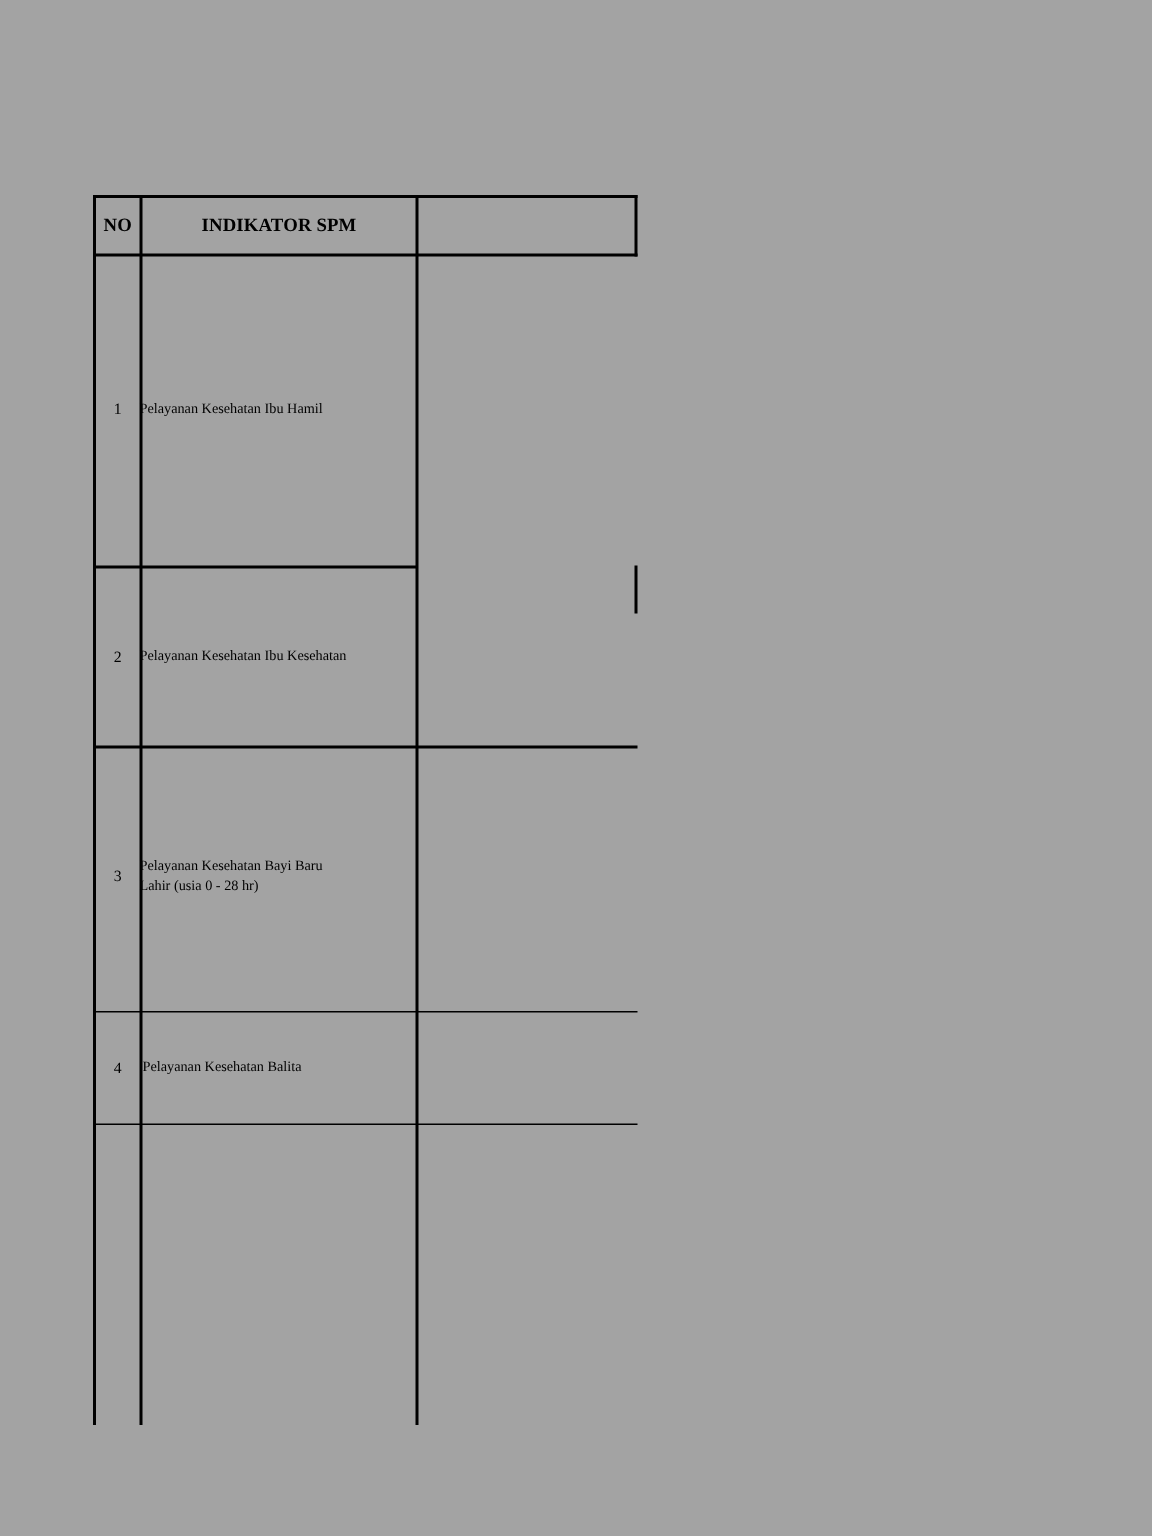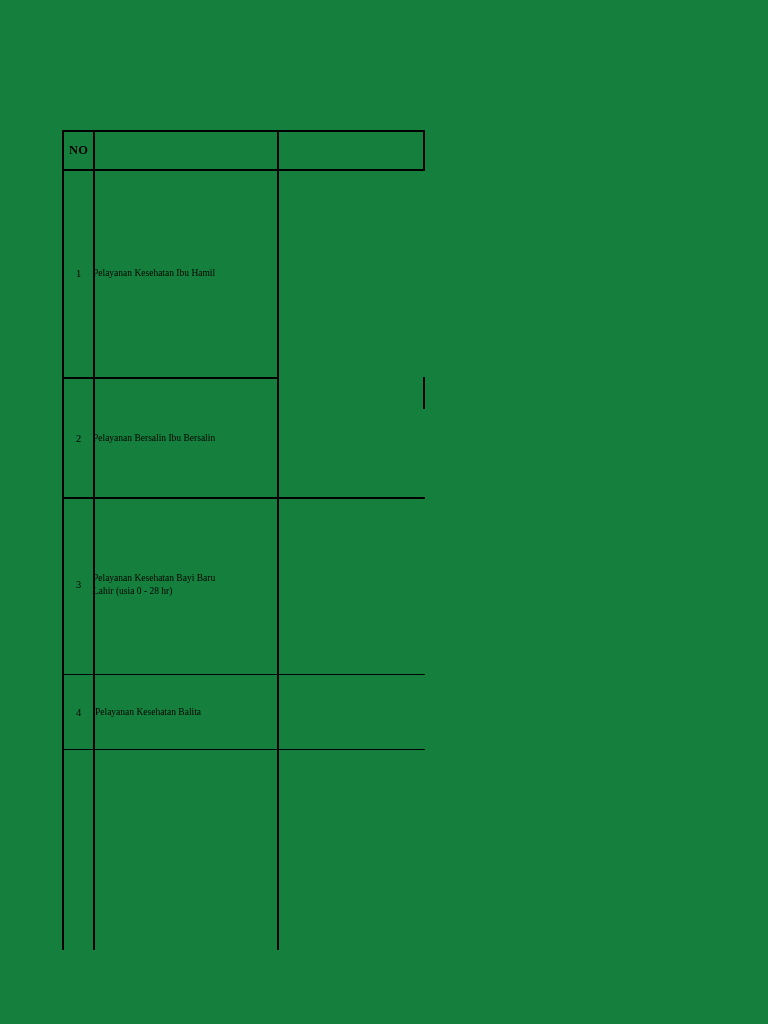--- a/index.html
+++ b/index.html
@@ -15,21 +15,21 @@
     color: #000000;
     overflow: hidden;
   }
 
   #page {
     position: absolute;
     left: 0;
     top: 0;
     width: 768px;
     height: 1024px;
-    background: #15803d;
+    background: #a3a3a3;
   }
 
   
   #spm-table {
     position: absolute;
     left: 62px;
     top: 130px;
     width: 363px;   
     height: 820px;  
   }
@@ -105,31 +105,34 @@
     <div class="vline" style="left:215px; top:0; height:820px;"></div>
 
     <div class="vline" style="left:361px; top:0; height:41px;"></div>
 
     <div class="vline" style="left:361px; top:247px; height:32px;"></div>
 
     <div class="cell" style="left:2px; top:1px; width:29px; height:38px;">
       <div class="hdr-text" style="left:0; top:12px; width:29px;">NO</div>
     </div>
 
+    <div class="cell" style="left:33px; top:1px; width:182px; height:38px;">
+      <div class="hdr-text" style="left:0; top:12px; width:182px;">INDIKATOR SPM</div>
+    </div>
 
 
     <div class="cell" style="left:0; top:41px; width:363px; height:206px;">
       <div class="num" style="left:2px; top:96px; width:29px;">1</div>
       <div class="ind" style="left:31px; top:96px; width:156px;">Pelayanan Kesehatan Ibu Hamil</div>
       <div class="cell" style="left:217px; top:0; width:144px; height:206px;"></div>
     </div>
 
     <div class="cell" style="left:0; top:249px; width:363px; height:118px;">
       <div class="num" style="left:2px; top:53px; width:29px;">2</div>
-      <div class="ind" style="left:31px; top:53px; width:184px;">Pelayanan Bersalin Ibu Bersalin</div>
+      <div class="ind" style="left:31px; top:53px; width:184px;">Pelayanan Kesehatan Ibu Kesehatan</div>
       <div class="cell" style="left:217px; top:0; width:144px; height:118px;"></div>
     </div>
 
     <div class="cell" style="left:0; top:369px; width:363px; height:175px;">
       <div class="num" style="left:2px; top:79px; width:29px;">3</div>
       <div class="ind" style="left:31px; top:73px; width:184px;">Pelayanan Kesehatan Bayi Baru</div>
       <div class="ind" style="left:31px; top:86px; width:192px;">Lahir (usia 0 - 28 hr)</div>
       <div class="cell" style="left:217px; top:0; width:144px; height:175px;"></div>
     </div>
 

